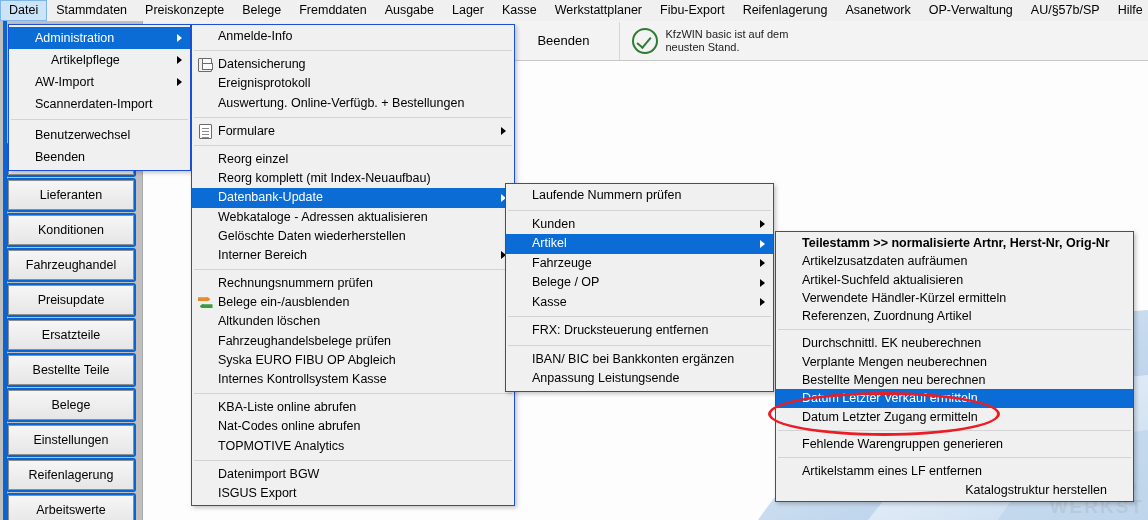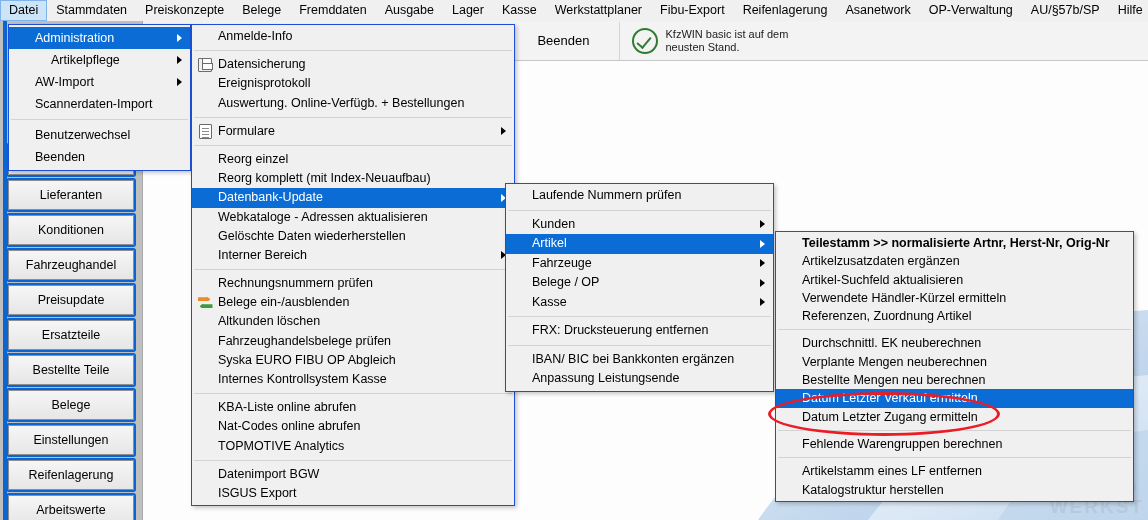--- a/index.html
+++ b/index.html
@@ -499,21 +499,21 @@
       </div>
     </div>
 
   <div class="menu" id="menu4" style="left:775px; top:231px; width:359px;">
       <div class="mi" style="height: 18.3px;">
         <span class="ico"></span>
         <span class="lbl" style="line-height: 18.3px; font-weight: bold;">Teilestamm &gt;&gt; normalisierte Artnr, Herst-Nr, Orig-Nr</span>
       </div>
       <div class="mi" style="height: 18.3px;">
         <span class="ico"></span>
-        <span class="lbl" style="line-height: 18.3px;">Artikelzusatzdaten ergänzen</span>
+        <span class="lbl" style="line-height: 18.3px;">Artikelzusatzdaten aufräumen</span>
       </div>
       <div class="mi" style="height: 18.3px;">
         <span class="ico"></span>
         <span class="lbl" style="line-height: 18.3px;">Artikel-Suchfeld aktualisieren</span>
       </div>
       <div class="mi" style="height: 18.3px;">
         <span class="ico"></span>
         <span class="lbl" style="line-height: 18.3px;">Verwendete Händler-Kürzel ermitteln</span>
       </div>
       <div class="mi" style="height: 18.3px;">
@@ -537,28 +537,28 @@
         <span class="ico"></span>
         <span class="lbl" style="line-height: 18.3px;">Datum Letzter Verkauf ermitteln</span>
       </div>
       <div class="mi" style="height: 18.3px;">
         <span class="ico"></span>
         <span class="lbl" style="line-height: 18.3px;">Datum Letzter Zugang ermitteln</span>
       </div>
       <div class="msep"></div>
       <div class="mi" style="height: 18.3px;">
         <span class="ico"></span>
-        <span class="lbl" style="line-height: 18.3px;">Fehlende Warengruppen berechnen</span>
+        <span class="lbl" style="line-height: 18.3px;">Fehlende Warengruppen generieren</span>
       </div>
       <div class="msep"></div>
       <div class="mi" style="height: 18.3px;">
         <span class="ico"></span>
         <span class="lbl" style="line-height: 18.3px;">Artikelstamm eines LF entfernen</span>
       </div>
       <div class="mi" style="height: 18.3px;">
         <span class="ico"></span>
-        <span class="lbl" style="line-height: 18.3px;">Katalogstruktur herstellen</span>
+        <span class="lbl" style="line-height: 18.3px; text-align: right;">Katalogstruktur herstellen</span>
       </div>
     </div>
 
   <div class="annot-oval" style="left:768px; top:392px; width:232px; height:44px;"></div>
 
 </div>
 
 </body></html>

